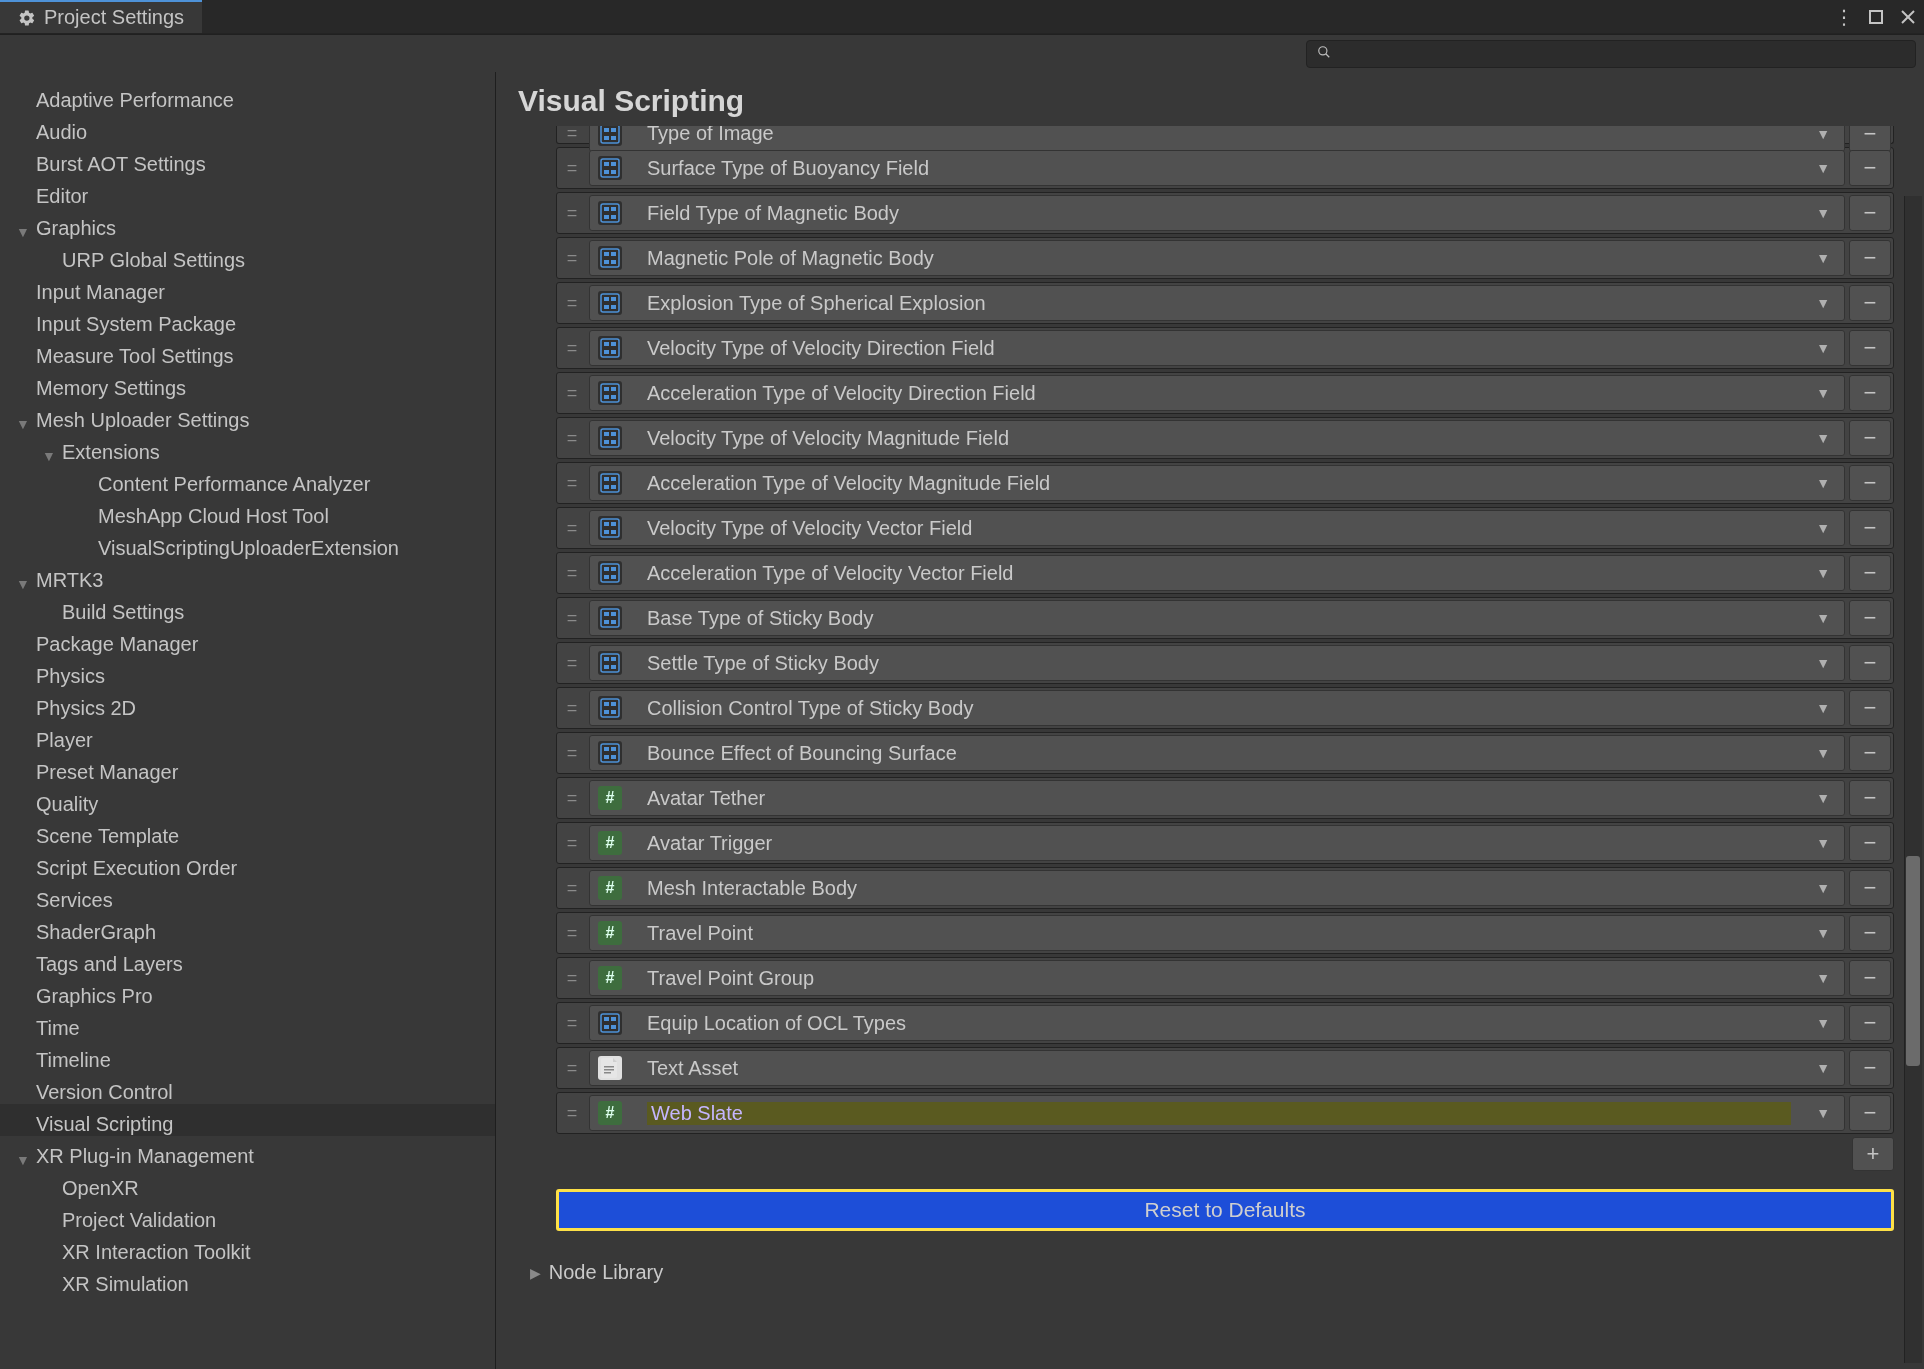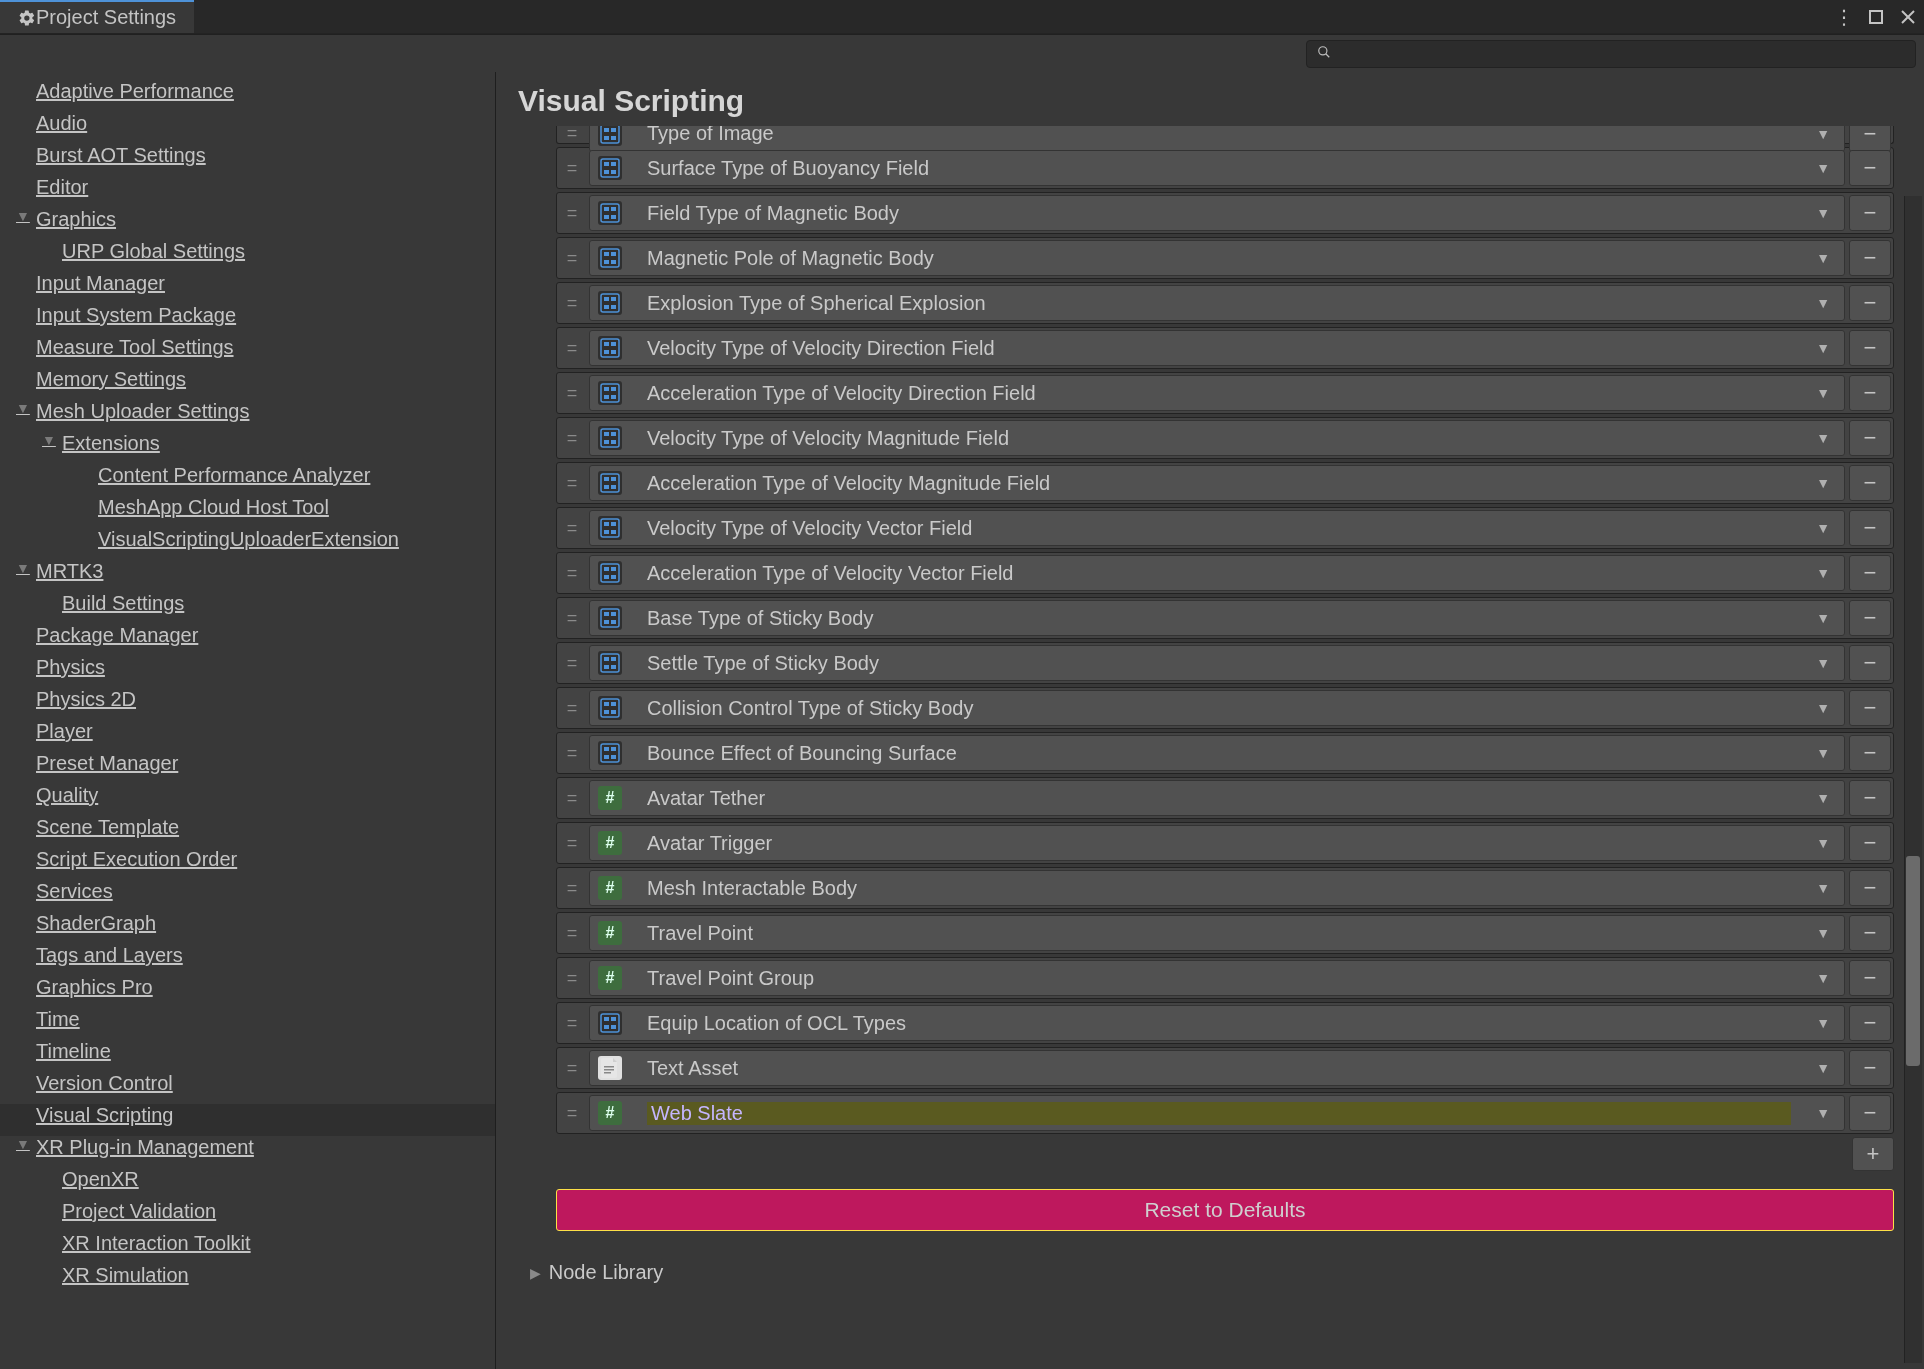--- a/index.html
+++ b/index.html
@@ -1,37 +1,37 @@
 <!DOCTYPE html>
 <html><head>
 <meta charset="utf-8">
 <style>
 * { margin: 0; padding: 0; box-sizing: border-box; font-family: "Segoe UI", Arial, sans-serif; }
 html, body { width: 1924px; height: 1369px; overflow: hidden; }
 body { background: #383838; color: #c4c4c4; font-size: 20px; }
 
 
 .tab-bar { height: 34px; background: #282828; display: flex; align-items: stretch; border-bottom: 1px solid #232323; position: relative; }
-.tab { display: flex; align-items: center; padding: 0 18px; background: #383838; color: #c4c4c4; border-top: 2px solid #4e92d8; }
+.tab { display: flex; align-items: center; gap: 8px; padding: 0 18px; background: #383838; color: #c4c4c4; border-top: 2px solid #4e92d8; }
 .gear-icon { width: 18px; height: 18px; display: inline-flex; align-items: center; justify-content: center; }
 .win-controls { position: absolute; right: 6px; top: 0; height: 34px; display: flex; align-items: center; gap: 12px; color: #c4c4c4; }
 .win-btn { width: 20px; height: 20px; display:flex;align-items:center;justify-content:center; font-size: 20px; }
 
 
 .search-row { height: 38px; background: #383838; display: flex; align-items: center; padding: 4px 8px; border-top: 1px solid #202020; }
 .search-box { margin-left: auto; flex: 0 0 610px; height: 28px; background: #2c2c2c; border: 1px solid #222; border-radius: 4px; display: flex; align-items: center; padding: 0 10px; color: #888; }
 .search-box .mag { color: #bcbcbc; font-size: 16px; margin-right: 6px; }
 
 
 .split { display: flex; height: calc(1369px - 34px - 38px); }
 .sidebar { width: 496px; background: #383838; border-right: 1px solid #1e1e1e; padding-top: 8px; overflow: hidden; }
 .content { flex: 1; background: #383838; display: flex; flex-direction: column; position: relative; }
 
 
-.side-item { height: 32px; display: flex; align-items: flex-start; padding-left: 36px; color: #c4c4c4; font-size: 20px; white-space: nowrap; text-decoration: underline; }
+.side-item { height: 32px; display: flex; align-items: flex-end; padding-left: 36px; color: #c4c4c4; font-size: 20px; white-space: nowrap; }
 .side-item.lv1 { padding-left: 36px; }
 .side-item.lv2 { padding-left: 62px; }
 .side-item.lv3 { padding-left: 98px; }
 .side-item.selected { background: #2f2f2f; }
 .tri { display: inline-block; width: 16px; color: #7a7a7a; margin-right: 4px; margin-left: -20px; font-size: 14px; }
 
 
 .content-header { padding: 12px 22px 8px 22px; }
 .content-title { font-size: 30px; font-weight: 700; color: #d6d6d6; }
 
@@ -54,21 +54,21 @@
 .type-row .pill .chev { color:#b0b0b0; font-size:14px; padding-right:6px; }
 .type-row .minus { width: 42px; height:36px; margin-right:2px; background:#515151; border:1px solid #333; border-radius:3px; display:flex;align-items:center;justify-content:center; color:#c4c4c4; font-size:22px; }
 
 .hl-strip { background:#5a5a20; }
 
 
 .add-row { display:flex; justify-content:flex-end; margin: 2px 0 18px 0; }
 .add-btn { width:42px; height:34px; background:#515151; border:1px solid #333; border-radius:3px; display:flex;align-items:center;justify-content:center; color:#c4c4c4; font-size:22px; }
 
 
-.wide-btn { height: 42px; background:#be185d; border:1px solid #fde047; border-radius:3px; display:flex;align-items:center;justify-content:center; color:#cfcfcf; font-size:21px; margin: 0 0 30px 0; }
+.wide-btn { height: 42px; background:#1d4ed8; border:3px solid #fde047; border-radius:3px; display:flex;align-items:center;justify-content:center; color:#cfcfcf; font-size:21px; margin: 0 0 30px 0; }
 .wide-btn.outlined { outline: 3px solid #b33a3a; outline-offset: -1px; }
 
 
 .foldout { display:flex; align-items:center; gap:8px; color:#c9c9c9; font-size:20px; margin: 24px 0 14px -26px; }
 .foldout .tri2 { color:#8a8a8a; font-size:14px; }
 
 
 .vscroll { position:absolute; right:2px; top:124px; bottom:6px; width:18px; background:#303030; border-left:1px solid #222; }
 .vthumb { position:absolute; right:2px; width:14px; background:#6b6b6b; border-radius:3px; }
 

